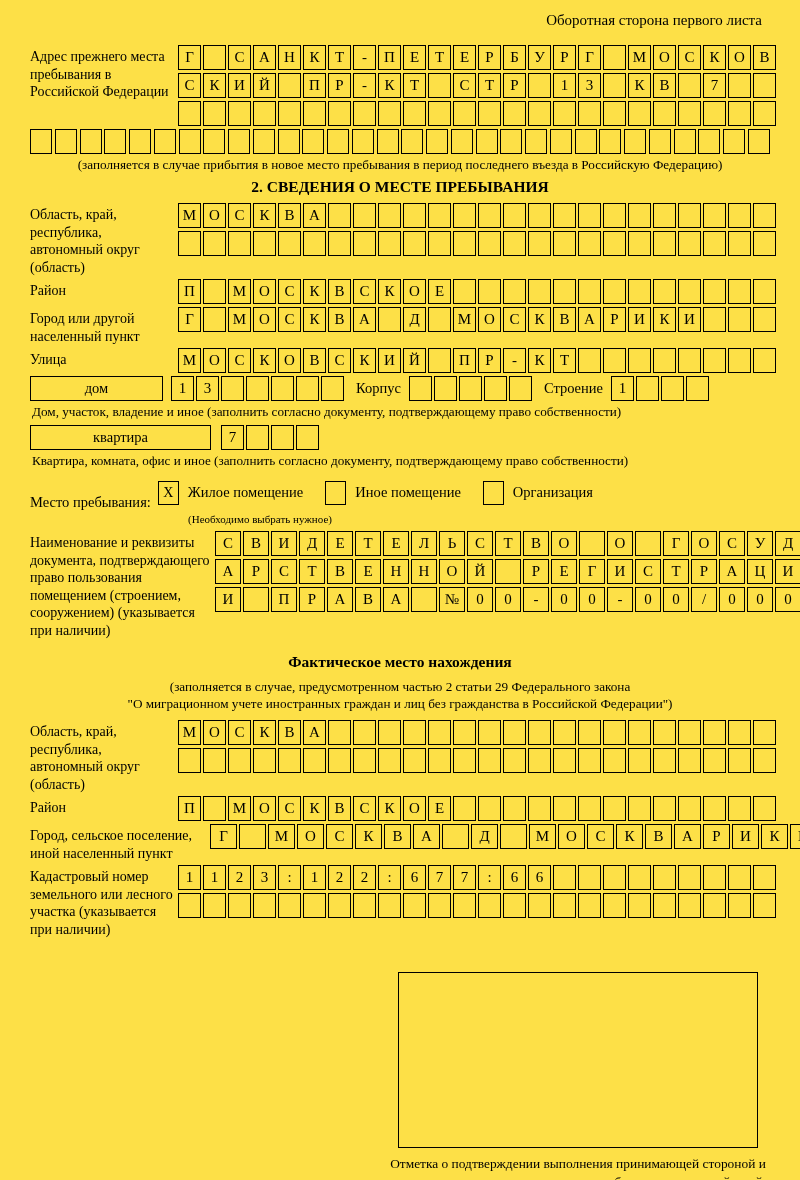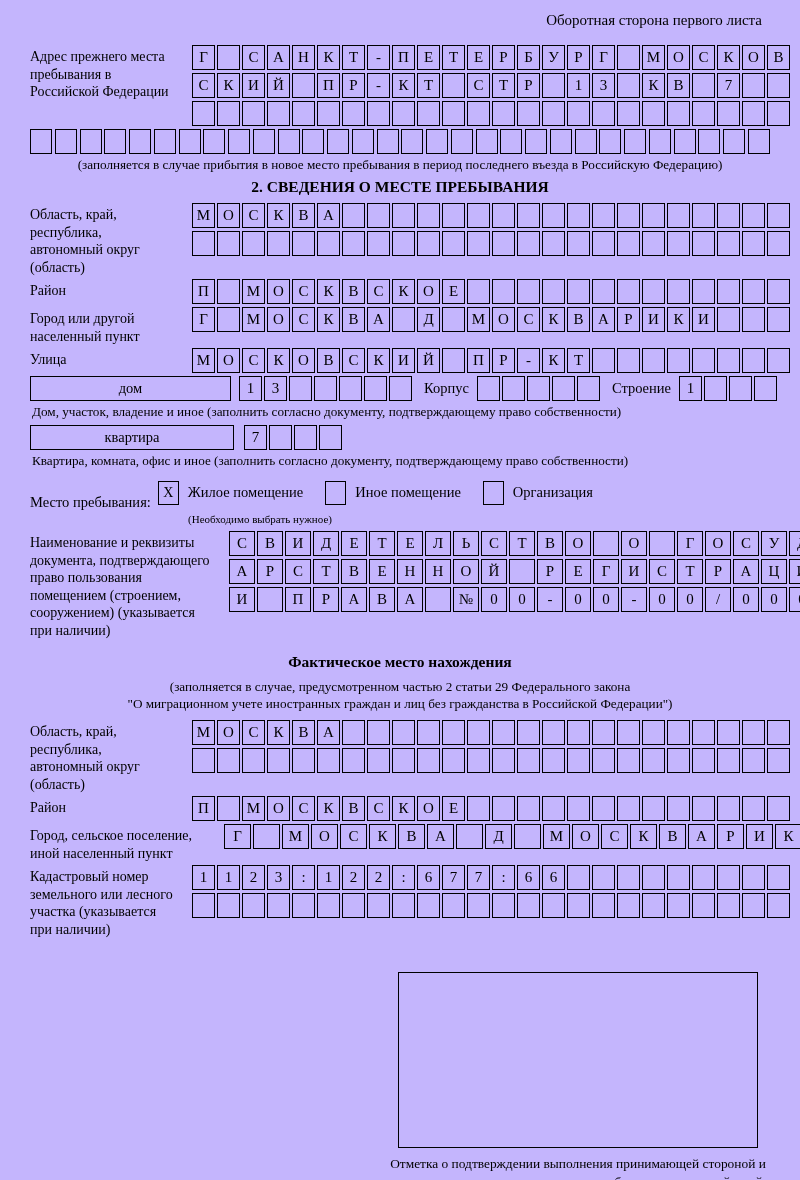--- a/index.html
+++ b/index.html
@@ -1,23 +1,23 @@
 <!DOCTYPE html>
 <html><head>
 <meta charset="utf-8">
 <style>
   html,body{margin:0;padding:0;background:#fff;}
   .page{
     width:800px;height:1180px;box-sizing:border-box;
     padding:12px 30px 0 30px;
-    font-family:"Liberation Serif",serif;color:#000;background:#c4b5fd;
+    font-family:"Liberation Serif",serif;color:#000;background:#fde047;
     overflow:hidden;
   }
   .top-note{text-align:right;font-size:15px;padding-right:8px;margin-bottom:16px;}
-  .field{display:flex;margin-bottom:3px;gap:14px;}
+  .field{display:flex;margin-bottom:3px;}
   .label{flex:none;width:148px;font-size:14px;line-height:1.25;padding-top:3px;}
   .label.wide{width:185px;}
   .label.w180{width:180px;}
   .rows{flex:1;display:flex;flex-direction:column;gap:3px;}
   .cellrow{display:flex;gap:2px;justify-content:flex-end;}
   .cellrow.stretch{justify-content:space-between;width:100%;margin-bottom:3px;}
   .cell{
     box-sizing:border-box;flex:none;
     width:var(--cw,23px);height:25px;
     border:1.5px solid #000;
@@ -26,22 +26,22 @@
   }
   .note{font-size:13.2px;margin:2px 0 5px 2px;}
   .note.center{text-align:center;margin-left:0;}
   .section-header{text-align:center;font-weight:bold;font-size:15.5px;margin:5px 0 7px;}
   .house-row{display:flex;align-items:center;margin-bottom:3px;}
   .bigbox{
     box-sizing:border-box;height:25px;border:1.5px solid #000;
     display:flex;align-items:center;justify-content:center;
     font-size:14.5px;flex:none;
   }
-  .bigbox.dom{width:201px;margin-right:8px;}
-  .bigbox.kv{width:204px;margin-right:10px;}
+  .bigbox.dom{width:133px;margin-right:8px;}
+  .bigbox.kv{width:181px;margin-right:10px;}
   .inline-label{font-size:14.5px;margin:0 8px 0 12px;flex:none;}
   .stay-row{display:flex;align-items:center;font-size:14.5px;margin:4px 0 2px;}
   .stay-row .lbl{margin-right:7px;margin-top:20px;}
   .checkbox{
     box-sizing:border-box;width:21px;height:24px;border:1.5px solid #000;
     display:flex;align-items:center;justify-content:center;
     font-size:14px;margin-right:9px;flex:none;
   }
   .opt-label{margin-right:22px;}
   .stay-note{width:460px;text-align:center;font-size:11px;margin:2px 0 6px;}

